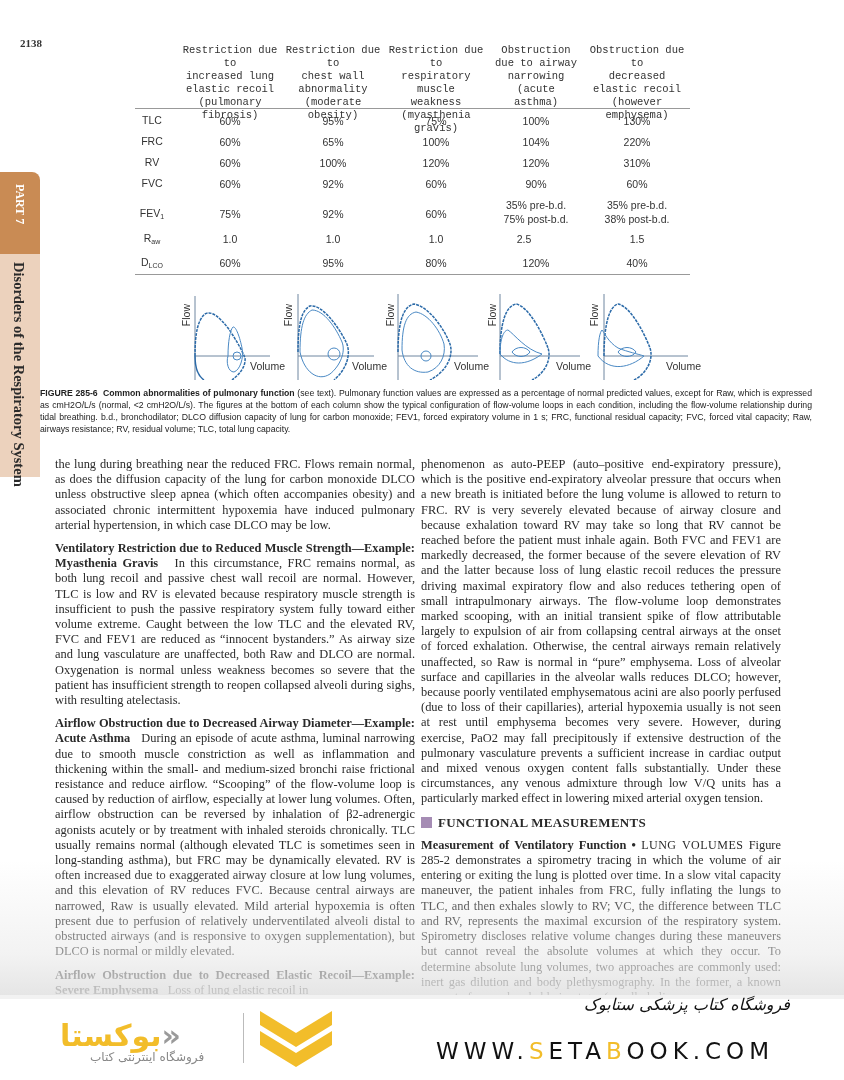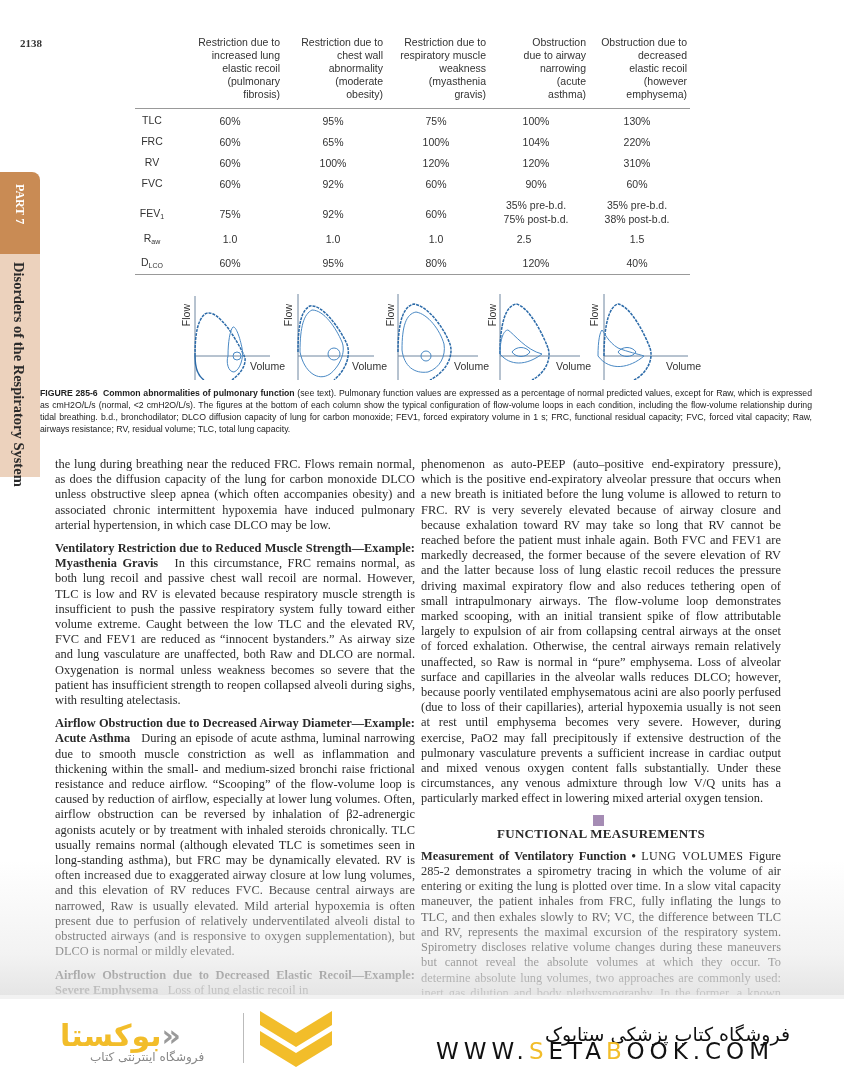--- a/index.html
+++ b/index.html
@@ -31,21 +31,21 @@
   .side-tab .part .vtext { left: 12px; top: 12px; color: #fff; font-size: 12px; }
   .side-tab .section .vtext { left: 10px; top: 8px; color: #2a2a2a; font-size: 14.5px; }
 
   
   .fig-table {
     position: absolute; left: 130px; top: 36px; width: 560px;
     font-family: "Liberation Sans", sans-serif; font-size: 10.5px; color: #333;
   }
   .col-head-row { position: relative; height: 68px; }
   .col-head {
-    position: absolute; top: 0; width: 100px; text-align: right; line-height: 13px;
+    position: absolute; top: 8px; width: 100px; text-align: center; line-height: 13px; font-family: Liberation Mono, monospace;
   }
   .rule { position: absolute; left: 5px; width: 555px; height: 1px; background: #999; }
   .trow { position: absolute; left: 0; width: 560px; height: 20px; }
   .trow .lbl { position: absolute; left: 2px; width: 40px; text-align: center; }
   .trow .cell { position: absolute; width: 100px; text-align: center; line-height: 14px; }
   sub.small { font-size: 7px; vertical-align: -2px; }
 
   
   .loops { position: absolute; left: 180px; top: 292px; width: 520px; height: 90px; }
   .loop { position: absolute; top: 0; width: 104px; height: 88px; }
@@ -72,21 +72,21 @@
     position: absolute; top: 457px; width: 360px;
     font-family: "Liberation Serif", serif; font-size: 12.4px; line-height: 15.2px; color: #2a2a2a;
     text-align: justify;
   }
   .col.left { left: 55px; }
   .col.right { left: 421px; }
   .col p { margin: 0 0 8px 0; }
   .col .hd { font-weight: bold; }
   .section-head {
     font-family: "Liberation Serif", serif; font-weight: bold; font-size: 13px; letter-spacing: 0.3px;
-    margin: 6px 0 8px 0; display: flex; align-items: center; flex-direction: column;
+    margin: 6px 0 8px 0; display: flex; align-items: center;
   }
   .section-head .sq { width: 11px; height: 11px; background: #a58cb4; display: inline-block; margin-right: 6px; }
   .smallcaps { font-variant: small-caps; font-weight: normal; font-size: 12px; letter-spacing: 0.5px; margin-top: 12px; }
 
   .fade {
     position: absolute; left: 0; top: 860px; width: 844px; height: 135px;
     background: linear-gradient(to bottom, rgba(235,235,235,0) 0%, rgba(232,232,232,0.55) 70%, rgba(225,225,225,0.85) 100%);
     pointer-events: none;
   }
   .footer {
@@ -96,22 +96,22 @@
   .logo { position: absolute; left: 60px; top: 15px; width: 200px; height: 60px; }
   .logo .word {
     position: absolute; left: 0; top: 0; font-family: "DejaVu Sans", sans-serif;
     font-size: 30px; font-weight: bold; color: #f2bd2a; letter-spacing: 1px; margin-top: 8px;
   }
   .logo .word .grey { color: #9a9a9a; }
   .logo .tag { position: absolute; left: 30px; top: 40px; font-family: "DejaVu Sans", sans-serif; font-size: 12px; color: #888; }
   .logo-divider { position: absolute; left: 243px; top: 18px; width: 1px; height: 50px; background: #bbb; }
   .chevrons { position: absolute; left: 258px; top: 14px; }
   .shop-name {
-    position: absolute; right: 54px; top: 28px; direction: rtl;
-    font-family: "DejaVu Sans", sans-serif; font-size: 19px; color: #111;
+    position: absolute; right: 54px; top: 0; direction: rtl;
+    font-family: "DejaVu Sans", sans-serif; font-size: 16px; color: #111; font-style: italic;
   }
   .shop-url {
     position: absolute; left: 436px; top: 43px;
     font-family: "DejaVu Sans", sans-serif; font-size: 23px; letter-spacing: 5px; color: #111;
   }
   .shop-url .y { color: #f2bd2a; }
 </style>
 </head>
 <body>
 

